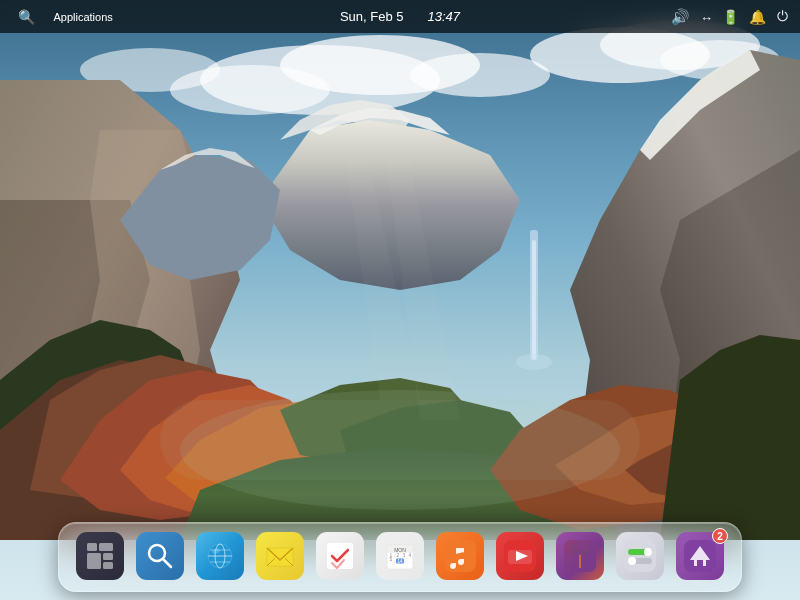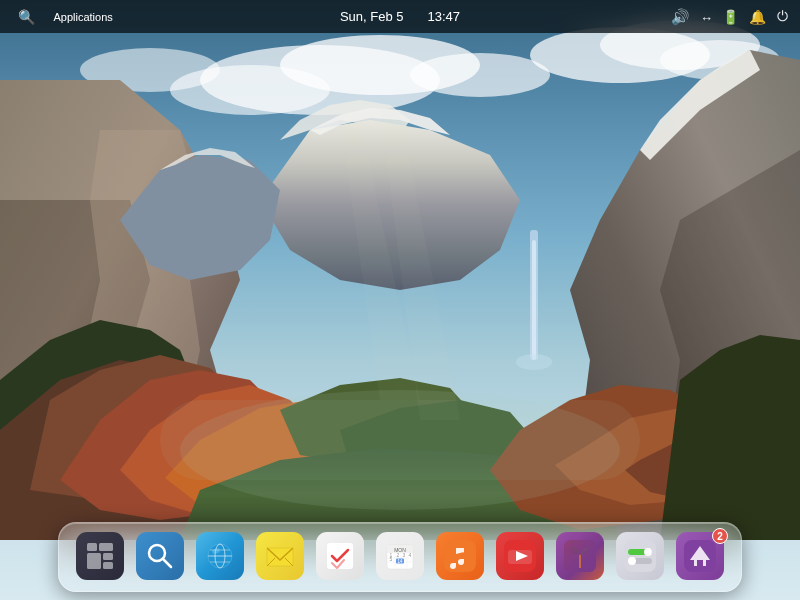--- a/index.html
+++ b/index.html
@@ -285,21 +285,21 @@
   </svg>
 
   <div class="menubar">
     <div class="menubar-left">
       <span class="app-menu-item" style="font-size:14px;">🔍</span>
       <span class="app-menu-item" style="font-weight:500;">Applications</span>
     </div>
 
     <div class="menubar-center">
       <span>Sun, Feb 5</span>
-      <span style="font-weight:500;">13:47</span>
+      <span style="font-weight:500;font-style:italic;">13:47</span>
     </div>
 
     <div class="menubar-right">
       <span class="tray-icon" style="font-size:15px;">🔊</span>
       <span class="tray-icon" style="font-size:13px; letter-spacing:-1px;">↔</span>
       <span class="tray-icon" style="font-size:14px;">🔋</span>
       <span class="tray-icon" style="font-size:14px;">🔔</span>
       <span class="tray-icon" style="font-size:14px;">⏻</span>
     </div>
   </div>

